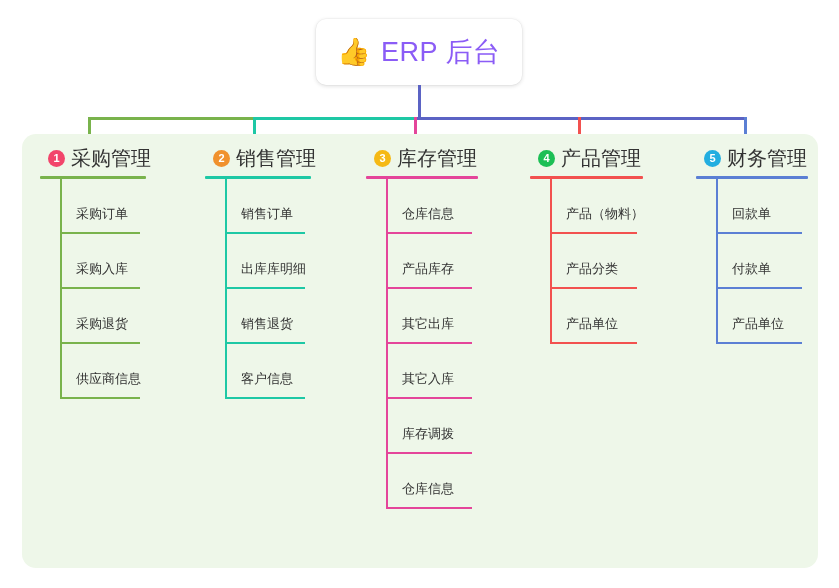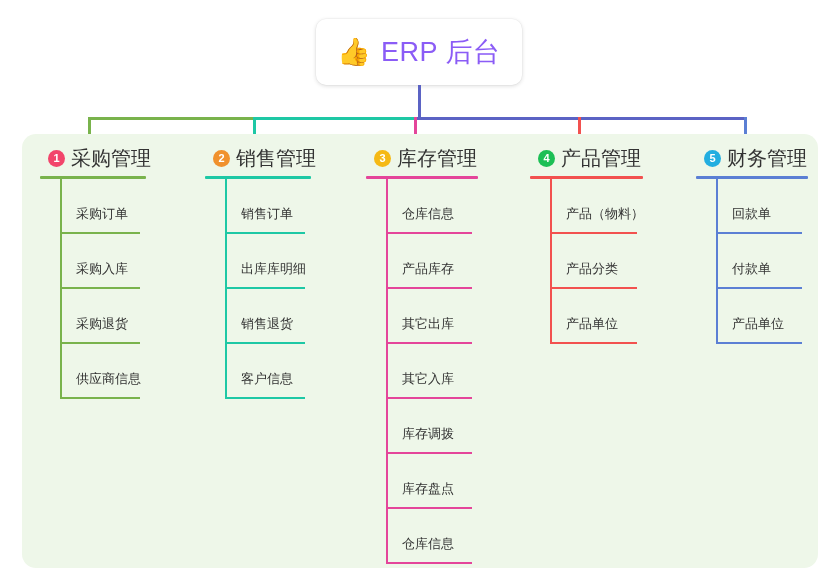--- a/index.html
+++ b/index.html
@@ -173,24 +173,20 @@
           </div>
           <div class="item">
             <span class="item-label">其它入库</span>
             <div class="item-rule" style="background: rgb(228, 69, 154); width: 86px;"></div>
           </div>
           <div class="item">
             <span class="item-label">库存调拨</span>
             <div class="item-rule" style="background: rgb(228, 69, 154); width: 86px;"></div>
           </div>
           <div class="item">
-            <span class="item-label">库存盘点</span>
-            <div class="item-rule" style="background: rgb(228, 69, 154); width: 86px;"></div>
-          </div>
-          <div class="item">
             <span class="item-label">仓库信息</span>
             <div class="item-rule" style="background: rgb(228, 69, 154); width: 86px;"></div>
           </div>
         </div>
       </div>
       <div class="col" style="left: 530px; width: 160px;">
         <div class="col-head">
           <span class="badge" style="background: rgb(28, 191, 85);">4</span>
           <span class="col-title">产品管理</span>
         </div>

